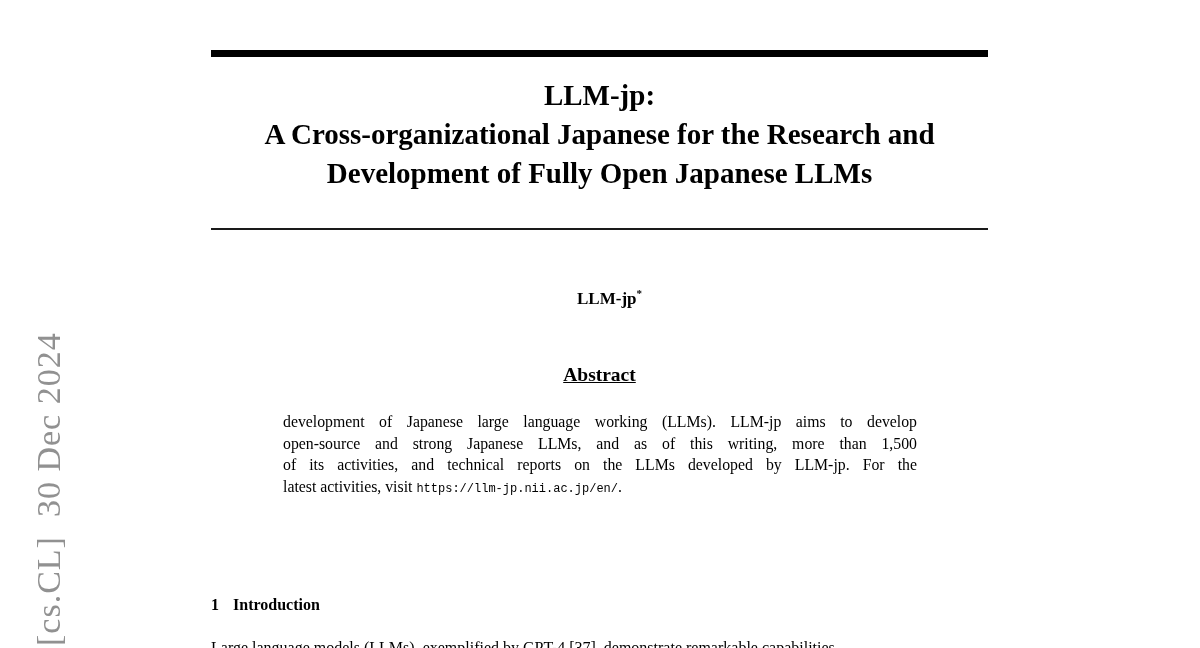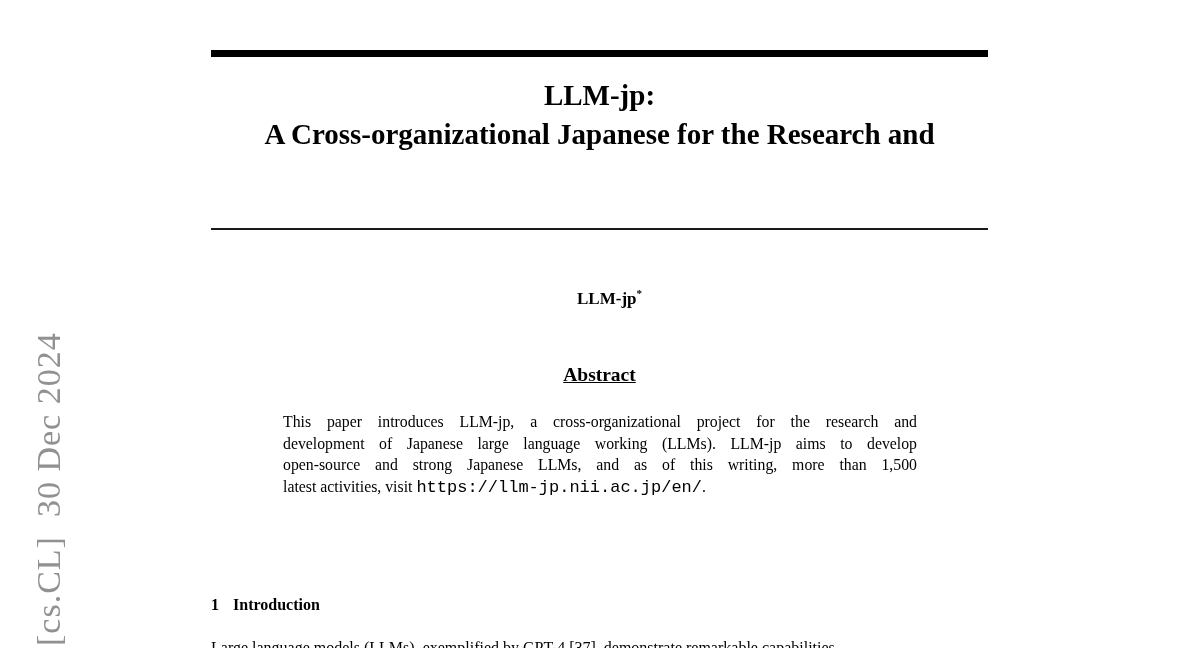--- a/index.html
+++ b/index.html
@@ -78,21 +78,21 @@
   .abs-line {
     height: 21.6px;
     line-height: 21.6px;
     text-align: justify;
     text-align-last: justify;
     white-space: nowrap;
   }
   .abs-line.last { text-align-last: left; }
   .url {
     font-family: "Liberation Mono", monospace;
-    font-size: 17px;
+    font-size: 12px;
     color: #000000;
     text-decoration: none;
   }
 
   
   .section-heading {
     position: absolute;
     left: 211px;
     top: 596px;
     font-weight: bold;
@@ -116,32 +116,33 @@
 
 <div class="page">
 
   <div class="watermark">[cs.CL]  30 Dec 2024</div>
 
   <div class="rule thick"></div>
 
   <h1 class="title">
     <span class="tline">LLM-jp:</span>
     <span class="tline">A Cross-organizational Japanese for the Research and</span>
+    <span class="tline">Development of Fully Open Japanese LLMs</span>
   </h1>
 
   <div class="rule thin"></div>
 
   <div class="author"><span>LLM-jp</span><sup>*</sup></div>
 
   <div class="abs-heading">Abstract</div>
 
   <div class="abstract">
-    <div class="abs-line">This paper introduces LLM-jp, a cross-organizational project for the research and</div>
     <div class="abs-line">development of Japanese large language working (LLMs). LLM-jp aims to develop</div>
     <div class="abs-line">open-source and strong Japanese LLMs, and as of this writing, more than 1,500</div>
+    <div class="abs-line">of its activities, and technical reports on the LLMs developed by LLM-jp. For the</div>
     <div class="abs-line last"><span>latest activities, visit </span><a class="url" href="#">https://llm-jp.nii.ac.jp/en/</a><span>.</span></div>
   </div>
 
   <div class="section-heading">
     <span class="sec-num">1</span><span>Introduction</span>
   </div>
 
   <div class="intro-line">Large language models (LLMs), exemplified by GPT-4 [37], demonstrate remarkable capabilities</div>
 
 </div>

